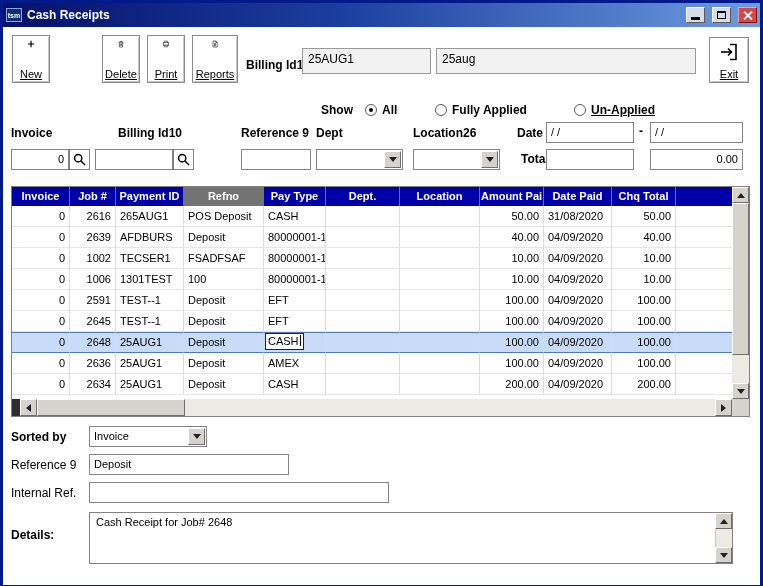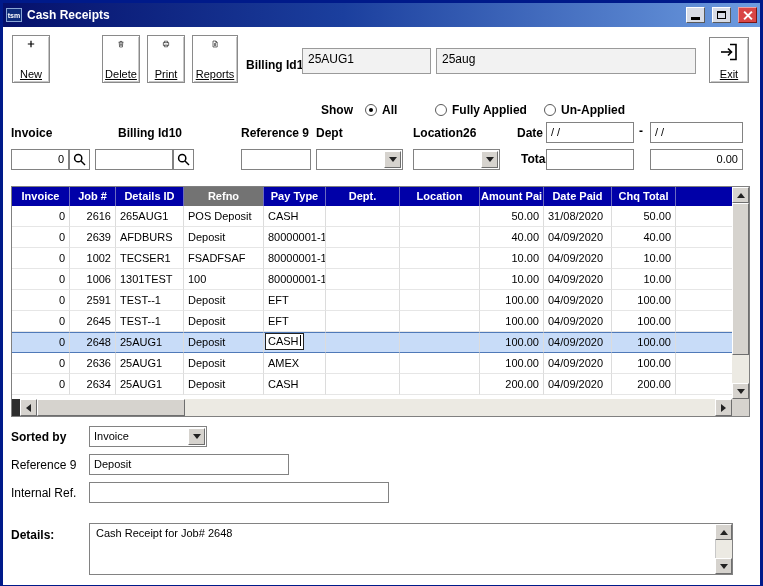--- a/index.html
+++ b/index.html
@@ -33,21 +33,21 @@
     box-shadow:inset 1px 1px 0 #fff,inset -1px -1px 0 #c6c6c6;display:flex;flex-direction:column;
     align-items:center;justify-content:space-between;padding:3px 1px 2px;}
   .billing-label{position:absolute;left:243px;top:31px;font-weight:bold;}
   .flatfield{position:absolute;background:#f2f2f2;border:1px solid #9a9a9a;font-size:12px;padding:3px 5px;
     white-space:nowrap;overflow:hidden;}
   #billing-f1{left:299px;top:21px;width:129px;height:26px;}
   #billing-f2{left:433px;top:21px;width:260px;height:26px;}
   
   .show-label{position:absolute;left:318px;top:76px;font-weight:bold;}
   .radio{position:absolute;top:76px;display:flex;align-items:center;gap:5px;font-weight:bold;}
-  #radio-all{left:362px;} #radio-fully{left:432px;} #radio-un{left:541px;}
+  #radio-all{left:362px;} #radio-fully{left:432px;} #radio-un{left:571px;text-decoration:underline;}
   .radio-dot{width:12px;height:12px;border-radius:50%;border:1px solid #5a5a5a;background:#fff;position:relative;flex:0 0 auto;}
   .radio-dot.on::after{content:"";position:absolute;left:3px;top:3px;width:4px;height:4px;border-radius:50%;background:#000;}
   
   .flabel{position:absolute;top:99px;font-weight:bold;white-space:nowrap;}
   #fl-invoice{left:8px;} #fl-billing{left:115px;} #fl-ref{left:238px;} #fl-dept{left:313px;} #fl-loc{left:410px;} #fl-date{left:514px;}
   .field{position:absolute;height:21px;border:1px solid #828282;background:#fff;font-size:11px;padding:3px 4px;
     white-space:nowrap;overflow:hidden;}
   #date-from{left:543px;top:95px;width:88px;}
   #date-to{left:647px;top:95px;width:93px;}
   .date-dash{position:absolute;left:636px;top:97px;font-weight:bold;}
@@ -99,21 +99,21 @@
   #grid-corner{position:absolute;right:0;bottom:0;width:17px;height:17px;background:#d6d3ce;}
   
   .b-label{position:absolute;white-space:nowrap;}
   #lbl-sorted{left:8px;top:403px;font-weight:bold;}
   #dd-sorted{left:86px;top:399px;width:118px;}
   #lbl-ref9{left:8px;top:431px;}
   #in-ref9{left:86px;top:427px;width:200px;}
   #lbl-internal{left:8px;top:459px;}
   #in-internal{left:86px;top:455px;width:300px;}
   #lbl-details{left:8px;top:501px;font-weight:bold;}
-  #details-box{position:absolute;left:86px;top:496px;width:644px;height:52px;border:1px solid #828282;background:#fff;}
+  #details-box{position:absolute;left:86px;top:485px;width:644px;height:52px;border:1px solid #828282;background:#fff;}
   .details-text{padding:3px 6px;font-size:11px;white-space:nowrap;overflow:hidden;}
   .details-scroll{position:absolute;right:0;top:0;bottom:0;width:17px;background:#eceae3;border-left:1px solid #c8c8c8;}
   .ds-up{position:absolute;right:0;top:0;} .ds-down{position:absolute;right:0;bottom:0;}
 </style>
 </head>
 <body>
 
 <div class="window">
   <div class="titlebar">
     <span class="app-icon">tsm</span>
@@ -229,21 +229,21 @@
         </span>
     </div>
     <span class="total-label">Total</span>
     <div class="field" id="f-total-blank"></div>
     <div class="field" id="f-total">0.00</div>
 
     <div id="grid">
       <div id="grid-header">
           <div class="gh-cell" style="width: 58px; background: rgb(0, 0, 168);">Invoice</div>
           <div class="gh-cell" style="width: 46px; background: rgb(0, 0, 168);">Job #</div>
-          <div class="gh-cell" style="width: 68px; background: rgb(0, 0, 168);">Details ID</div>
+          <div class="gh-cell" style="width: 68px; background: rgb(0, 0, 168);">Payment ID</div>
           <div class="gh-cell" style="width: 80px; background: #737373;">Refno</div>
           <div class="gh-cell" style="width: 62px; background: rgb(0, 0, 168);">Pay Type</div>
           <div class="gh-cell" style="width: 74px; background: rgb(0, 0, 168);">Dept.</div>
           <div class="gh-cell" style="width: 80px; background: rgb(0, 0, 168);">Location</div>
           <div class="gh-cell" style="width: 64px; background: rgb(0, 0, 168);">Amount Pai</div>
           <div class="gh-cell" style="width: 68px; background: rgb(0, 0, 168);">Date Paid</div>
           <div class="gh-cell" style="width: 64px; background: rgb(0, 0, 168);">Chq Total</div>
           <div class="gh-cell gh-filler" style="width: 56px; background: rgb(0, 0, 168);"></div>
         </div>
       <div id="grid-body">

